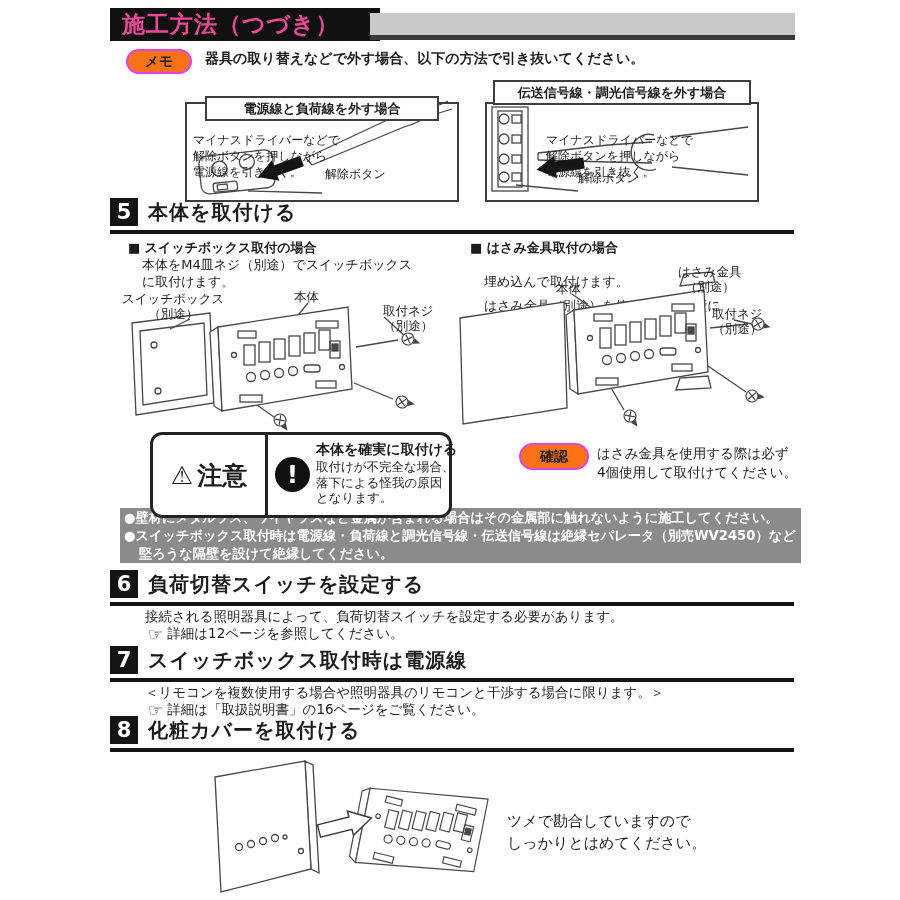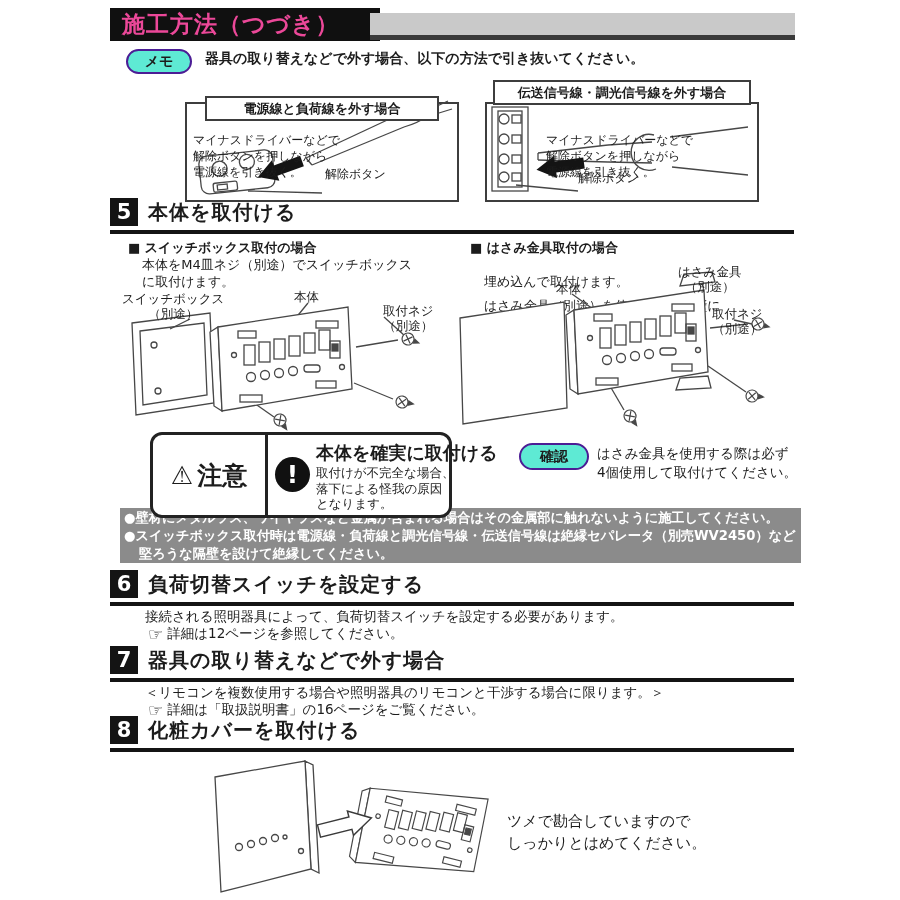--- a/index.html
+++ b/index.html
@@ -5,21 +5,21 @@
   html,body{margin:0;padding:0;background:#fff;}
   .page{position:relative;width:900px;height:900px;background:#ffffff;overflow:hidden;
         font-family:"DejaVu Sans",sans-serif;color:#1c1c1c;}
   .abs{position:absolute;}
   
   .title-black{position:absolute;left:110px;top:8px;width:258px;height:33px;background:#101010;
     color:#ec4899;font-weight:bold;font-size:23px;line-height:33px;padding-left:12px;letter-spacing:1px;white-space:nowrap;}
   .title-gray{position:absolute;left:370px;top:13px;width:425px;height:22px;background:#c9c9c9;}
   .title-underline{position:absolute;left:370px;top:35px;width:425px;height:5px;background:#3a3a3a;}
   
-  .pill{border:2px solid #4c1d95;border-radius:999px;font-weight:bold;text-align:center;background:#5eead4;}
+  .pill{border:2px solid #d946ef;border-radius:999px;font-weight:bold;text-align:center;background:#f97316;}
   .memo-pill{left:126px;top:49px;width:62px;height:21px;font-size:14px;line-height:21px;}
   .memo-text{left:205px;top:50px;font-size:14px;font-weight:bold;}
   
   .hdrbox{position:absolute;height:21px;border:2px solid #3d3d3d;background:#fff;
     font-size:13px;font-weight:bold;text-align:center;line-height:21px;z-index:3;}
   .contentbox{position:absolute;top:102px;width:270px;height:96px;border:2px solid #3d3d3d;background:#fff;z-index:1;}
   .pull-text{position:absolute;font-size:12px;line-height:16px;z-index:4;margin-top:25px;}
   .callout{position:absolute;font-size:12px;z-index:4;}
   
   .sec{position:absolute;left:110px;width:684px;border-bottom:4px solid #141414;
@@ -32,21 +32,21 @@
   .t135{font-size:13.5px;}
   .lbl{position:absolute;font-size:12.5px;line-height:15px;z-index:4;text-align:center;white-space:nowrap;}
   
   .caution{position:absolute;left:150px;top:432px;width:296px;height:80px;border:3px solid #222;
     border-radius:12px;display:flex;background:#fff;z-index:5;}
   .caution-left{flex:0 0 112px;border-right:3px solid #222;display:flex;align-items:center;
     justify-content:center;font-size:25px;font-weight:bold;gap:4px;}
   .caution-right{flex:1;position:relative;padding:6px 6px 6px 48px;}
   .excl{position:absolute;left:7px;top:22px;width:35px;height:35px;border-radius:50%;background:#111;
     color:#fff;font-weight:bold;font-size:25px;display:flex;align-items:center;justify-content:center;}
-  .caution-head{font-size:18px;font-weight:bold;white-space:nowrap;}
+  .caution-head{font-size:14px;font-weight:bold;white-space:nowrap;}
   .caution-line{font-size:12.5px;line-height:15.5px;}
   .confirm-pill{left:519px;top:443px;width:66px;height:23px;font-size:14px;line-height:23px;}
   .confirm-text{left:597px;top:444px;font-size:13.5px;line-height:19px;}
   
   .banner{position:absolute;left:120px;top:508px;width:673px;height:53px;background:#8b8b8b;
     color:#fff;font-weight:bold;font-size:13.2px;line-height:17.8px;padding:1px 4px;}
   .banner .indent{padding-left:15px;}
   .ref-line{display:flex;align-items:center;gap:4px;}
   .hand{font-size:17px;line-height:14px;}
   svg{position:absolute;overflow:visible;}
@@ -260,21 +260,21 @@
     <div class="sec-title">負荷切替スイッチを設定する</div>
   </div>
   <div class="abs t135" style="left:145px;top:608px;">接続される照明器具によって、負荷切替スイッチを設定する必要があります。</div>
   <div class="abs ref-line" style="left:148px;top:625px;">
     <span class="hand">☞</span>
     <span class="t135">詳細は12ページを参照してください。</span>
   </div>
 
   <div class="sec" style="top:646px;">
     <div class="num">7</div>
-    <div class="sec-title">器具の取り替えなどで外す場合</div>
+    <div class="sec-title">スイッチボックス取付時は電源線</div>
   </div>
   <div class="abs t135" style="left:145px;top:684px;">＜リモコンを複数使用する場合や照明器具のリモコンと干渉する場合に限ります。＞</div>
   <div class="abs ref-line" style="left:148px;top:701px;">
     <span class="hand">☞</span>
     <span class="t135">詳細は「取扱説明書」の16ページをご覧ください。</span>
   </div>
 
   <div class="sec" style="top:716px;">
     <div class="num">8</div>
     <div class="sec-title">化粧カバーを取付ける</div>

